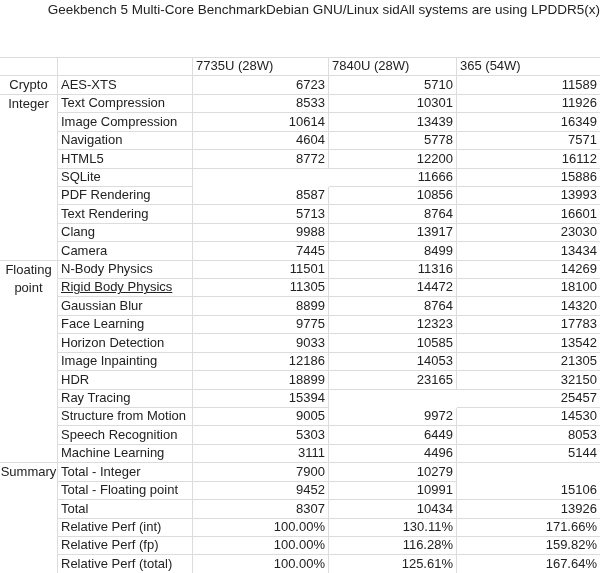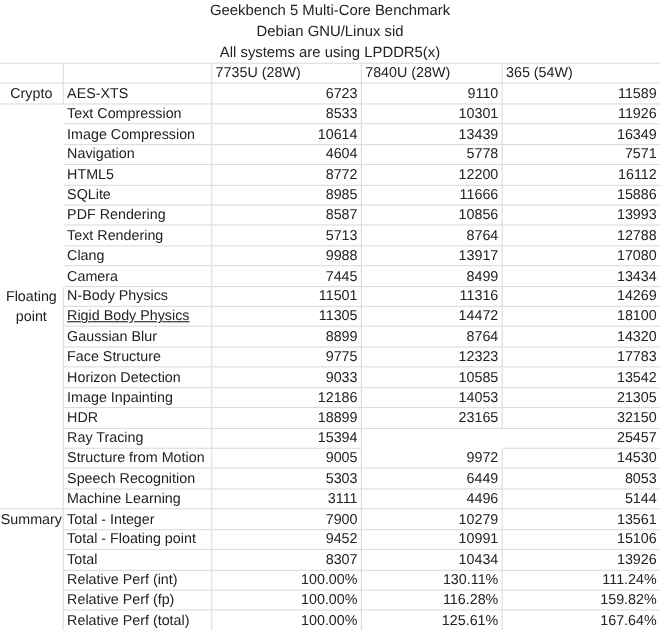--- a/index.html
+++ b/index.html
@@ -8,21 +8,21 @@
     width: 600px;
     height: 573px;
     background: #ffffff;
     font-family: "Liberation Sans", sans-serif;
     color: #222222;
     overflow: hidden;
   }
   .titles {
     height: 57px;
     display: flex;
-    flex-direction: column;
+    flex-direction: row;
     justify-content: flex-end;
   }
   .title-line {
     height: 19px;
     line-height: 19px;
     text-align: center;
     font-size: 13.5px;
     white-space: nowrap;
   }
   .grid {
@@ -65,72 +65,72 @@
   </div>
   <div class="grid" style="border-top-color: rgb(220, 220, 220);">
       <div class="c cat" style="grid-area: 1 / 1; border-bottom-color: rgb(220, 220, 220); border-right-color: rgb(220, 220, 220);"></div>
       <div class="c name" style="grid-area: 1 / 2; border-bottom-color: rgb(220, 220, 220); border-right-color: rgb(220, 220, 220);"></div>
       <div class="c hdr" style="grid-area: 1 / 3; border-bottom-color: rgb(220, 220, 220); border-right-color: rgb(220, 220, 220);">7735U (28W)</div>
       <div class="c hdr" style="grid-area: 1 / 4; border-bottom-color: rgb(220, 220, 220); border-right-color: rgb(220, 220, 220);">7840U (28W)</div>
       <div class="c hdr lastcol" style="grid-area: 1 / 5; border-bottom-color: rgb(220, 220, 220);">365 (54W)</div>
       <div class="c cat" style="grid-area: 2 / 1 / span 1; border-bottom-color: rgb(220, 220, 220); border-right-color: rgb(220, 220, 220);">Crypto</div>
       <div class="c name" style="grid-area: 2 / 2; border-bottom-color: rgb(220, 220, 220); border-right-color: rgb(220, 220, 220);">AES-XTS</div>
       <div class="c val" style="grid-area: 2 / 3; border-bottom-color: rgb(220, 220, 220); border-right-color: rgb(220, 220, 220);">6723</div>
-      <div class="c val" style="grid-area: 2 / 4; border-bottom-color: rgb(220, 220, 220); border-right-color: rgb(220, 220, 220);">9110</div>
+      <div class="c val" style="grid-area: 2 / 4; border-bottom-color: rgb(220, 220, 220); border-right-color: rgb(220, 220, 220);">5710</div>
       <div class="c val lastcol" style="grid-area: 2 / 5; border-bottom-color: rgb(220, 220, 220);">11589</div>
+      <div class="c cat" style="grid-area: 3 / 1 / span 9; border-bottom-color: rgb(220, 220, 220); border-right-color: rgb(220, 220, 220);">Integer</div>
       <div class="c name" style="grid-area: 3 / 2; border-bottom-color: rgb(220, 220, 220); border-right-color: rgb(220, 220, 220);">Text Compression</div>
       <div class="c val" style="grid-area: 3 / 3; border-bottom-color: rgb(220, 220, 220); border-right-color: rgb(220, 220, 220);">8533</div>
       <div class="c val" style="grid-area: 3 / 4; border-bottom-color: rgb(220, 220, 220); border-right-color: rgb(220, 220, 220);">10301</div>
       <div class="c val lastcol" style="grid-area: 3 / 5; border-bottom-color: rgb(220, 220, 220);">11926</div>
       <div class="c name" style="grid-area: 4 / 2; border-bottom-color: rgb(220, 220, 220); border-right-color: rgb(220, 220, 220);">Image Compression</div>
       <div class="c val" style="grid-area: 4 / 3; border-bottom-color: rgb(220, 220, 220); border-right-color: rgb(220, 220, 220);">10614</div>
       <div class="c val" style="grid-area: 4 / 4; border-bottom-color: rgb(220, 220, 220); border-right-color: rgb(220, 220, 220);">13439</div>
       <div class="c val lastcol" style="grid-area: 4 / 5; border-bottom-color: rgb(220, 220, 220);">16349</div>
       <div class="c name" style="grid-area: 5 / 2; border-bottom-color: rgb(220, 220, 220); border-right-color: rgb(220, 220, 220);">Navigation</div>
       <div class="c val" style="grid-area: 5 / 3; border-bottom-color: rgb(220, 220, 220); border-right-color: rgb(220, 220, 220);">4604</div>
       <div class="c val" style="grid-area: 5 / 4; border-bottom-color: rgb(220, 220, 220); border-right-color: rgb(220, 220, 220);">5778</div>
       <div class="c val lastcol" style="grid-area: 5 / 5; border-bottom-color: rgb(220, 220, 220);">7571</div>
       <div class="c name" style="grid-area: 6 / 2; border-bottom-color: rgb(220, 220, 220); border-right-color: rgb(220, 220, 220);">HTML5</div>
       <div class="c val" style="grid-area: 6 / 3; border-bottom-color: rgb(220, 220, 220); border-right-color: rgb(220, 220, 220);">8772</div>
       <div class="c val" style="grid-area: 6 / 4; border-bottom-color: rgb(220, 220, 220); border-right-color: rgb(220, 220, 220);">12200</div>
       <div class="c val lastcol" style="grid-area: 6 / 5; border-bottom-color: rgb(220, 220, 220);">16112</div>
       <div class="c name" style="grid-area: 7 / 2; border-bottom-color: rgb(220, 220, 220); border-right-color: rgb(220, 220, 220);">SQLite</div>
-      <div class="c val" style="grid-area: 7 / 3; border-bottom-color: rgb(220, 220, 220); border-right-color: rgb(220, 220, 220);">8985</div>
       <div class="c val" style="grid-area: 7 / 4; border-bottom-color: rgb(220, 220, 220); border-right-color: rgb(220, 220, 220); text-align: center;">11666</div>
       <div class="c val lastcol" style="grid-area: 7 / 5; border-bottom-color: rgb(220, 220, 220);">15886</div>
       <div class="c name" style="grid-area: 8 / 2; border-bottom-color: rgb(220, 220, 220); border-right-color: rgb(220, 220, 220); text-align: center;">PDF Rendering</div>
       <div class="c val" style="grid-area: 8 / 3; border-bottom-color: rgb(220, 220, 220); border-right-color: rgb(220, 220, 220);">8587</div>
       <div class="c val" style="grid-area: 8 / 4; border-bottom-color: rgb(220, 220, 220); border-right-color: rgb(220, 220, 220);">10856</div>
       <div class="c val lastcol" style="grid-area: 8 / 5; border-bottom-color: rgb(220, 220, 220);">13993</div>
       <div class="c name" style="grid-area: 9 / 2; border-bottom-color: rgb(220, 220, 220); border-right-color: rgb(220, 220, 220);">Text Rendering</div>
       <div class="c val" style="grid-area: 9 / 3; border-bottom-color: rgb(220, 220, 220); border-right-color: rgb(220, 220, 220);">5713</div>
       <div class="c val" style="grid-area: 9 / 4; border-bottom-color: rgb(220, 220, 220); border-right-color: rgb(220, 220, 220);">8764</div>
-      <div class="c val lastcol" style="grid-area: 9 / 5; border-bottom-color: rgb(220, 220, 220);">12788</div>
+      <div class="c val lastcol" style="grid-area: 9 / 5; border-bottom-color: rgb(220, 220, 220);">16601</div>
       <div class="c name" style="grid-area: 10 / 2; border-bottom-color: rgb(220, 220, 220); border-right-color: rgb(220, 220, 220);">Clang</div>
       <div class="c val" style="grid-area: 10 / 3; border-bottom-color: rgb(220, 220, 220); border-right-color: rgb(220, 220, 220);">9988</div>
       <div class="c val" style="grid-area: 10 / 4; border-bottom-color: rgb(220, 220, 220); border-right-color: rgb(220, 220, 220);">13917</div>
-      <div class="c val lastcol" style="grid-area: 10 / 5; border-bottom-color: rgb(220, 220, 220);">17080</div>
+      <div class="c val lastcol" style="grid-area: 10 / 5; border-bottom-color: rgb(220, 220, 220);">23030</div>
       <div class="c name" style="grid-area: 11 / 2; border-bottom-color: rgb(220, 220, 220); border-right-color: rgb(220, 220, 220);">Camera</div>
       <div class="c val" style="grid-area: 11 / 3; border-bottom-color: rgb(220, 220, 220); border-right-color: rgb(220, 220, 220);">7445</div>
       <div class="c val" style="grid-area: 11 / 4; border-bottom-color: rgb(220, 220, 220); border-right-color: rgb(220, 220, 220);">8499</div>
       <div class="c val lastcol" style="grid-area: 11 / 5; border-bottom-color: rgb(220, 220, 220);">13434</div>
       <div class="c name" style="grid-area: 12 / 2; border-bottom-color: rgb(220, 220, 220); border-right-color: rgb(220, 220, 220);">N-Body Physics</div>
       <div class="c cat" style="grid-area: 12 / 1 / span 11; border-bottom-color: rgb(220, 220, 220); border-right-color: rgb(220, 220, 220);">Floating point</div>
       <div class="c val" style="grid-area: 12 / 3; border-bottom-color: rgb(220, 220, 220); border-right-color: rgb(220, 220, 220);">11501</div>
       <div class="c val" style="grid-area: 12 / 4; border-bottom-color: rgb(220, 220, 220); border-right-color: rgb(220, 220, 220);">11316</div>
       <div class="c val lastcol" style="grid-area: 12 / 5; border-bottom-color: rgb(220, 220, 220);">14269</div>
       <div class="c name" style="grid-area: 13 / 2; border-bottom-color: rgb(220, 220, 220); border-right-color: rgb(220, 220, 220); text-decoration: underline;">Rigid Body Physics</div>
       <div class="c val" style="grid-area: 13 / 3; border-bottom-color: rgb(220, 220, 220); border-right-color: rgb(220, 220, 220);">11305</div>
       <div class="c val" style="grid-area: 13 / 4; border-bottom-color: rgb(220, 220, 220); border-right-color: rgb(220, 220, 220);">14472</div>
       <div class="c val lastcol" style="grid-area: 13 / 5; border-bottom-color: rgb(220, 220, 220);">18100</div>
       <div class="c name" style="grid-area: 14 / 2; border-bottom-color: rgb(220, 220, 220); border-right-color: rgb(220, 220, 220);">Gaussian Blur</div>
       <div class="c val" style="grid-area: 14 / 3; border-bottom-color: rgb(220, 220, 220); border-right-color: rgb(220, 220, 220);">8899</div>
       <div class="c val" style="grid-area: 14 / 4; border-bottom-color: rgb(220, 220, 220); border-right-color: rgb(220, 220, 220);">8764</div>
       <div class="c val lastcol" style="grid-area: 14 / 5; border-bottom-color: rgb(220, 220, 220);">14320</div>
-      <div class="c name" style="grid-area: 15 / 2; border-bottom-color: rgb(220, 220, 220); border-right-color: rgb(220, 220, 220);">Face Structure</div>
+      <div class="c name" style="grid-area: 15 / 2; border-bottom-color: rgb(220, 220, 220); border-right-color: rgb(220, 220, 220);">Face Learning</div>
       <div class="c val" style="grid-area: 15 / 3; border-bottom-color: rgb(220, 220, 220); border-right-color: rgb(220, 220, 220);">9775</div>
       <div class="c val" style="grid-area: 15 / 4; border-bottom-color: rgb(220, 220, 220); border-right-color: rgb(220, 220, 220);">12323</div>
       <div class="c val lastcol" style="grid-area: 15 / 5; border-bottom-color: rgb(220, 220, 220);">17783</div>
       <div class="c name" style="grid-area: 16 / 2; border-bottom-color: rgb(220, 220, 220); border-right-color: rgb(220, 220, 220);">Horizon Detection</div>
       <div class="c val" style="grid-area: 16 / 3; border-bottom-color: rgb(220, 220, 220); border-right-color: rgb(220, 220, 220);">9033</div>
       <div class="c val" style="grid-area: 16 / 4; border-bottom-color: rgb(220, 220, 220); border-right-color: rgb(220, 220, 220);">10585</div>
       <div class="c val lastcol" style="grid-area: 16 / 5; border-bottom-color: rgb(220, 220, 220);">13542</div>
       <div class="c name" style="grid-area: 17 / 2; border-bottom-color: rgb(220, 220, 220); border-right-color: rgb(220, 220, 220);">Image Inpainting</div>
       <div class="c val" style="grid-area: 17 / 3; border-bottom-color: rgb(220, 220, 220); border-right-color: rgb(220, 220, 220);">12186</div>
       <div class="c val" style="grid-area: 17 / 4; border-bottom-color: rgb(220, 220, 220); border-right-color: rgb(220, 220, 220);">14053</div>
@@ -151,33 +151,32 @@
       <div class="c val" style="grid-area: 21 / 4; border-bottom-color: rgb(220, 220, 220); border-right-color: rgb(220, 220, 220);">6449</div>
       <div class="c val lastcol" style="grid-area: 21 / 5; border-bottom-color: rgb(220, 220, 220);">8053</div>
       <div class="c name" style="grid-area: 22 / 2; border-bottom-color: rgb(220, 220, 220); border-right-color: rgb(220, 220, 220);">Machine Learning</div>
       <div class="c val" style="grid-area: 22 / 3; border-bottom-color: rgb(220, 220, 220); border-right-color: rgb(220, 220, 220);">3111</div>
       <div class="c val" style="grid-area: 22 / 4; border-bottom-color: rgb(220, 220, 220); border-right-color: rgb(220, 220, 220);">4496</div>
       <div class="c val lastcol" style="grid-area: 22 / 5; border-bottom-color: rgb(220, 220, 220);">5144</div>
       <div class="c cat" style="grid-area: 23 / 1 / span 6; border-bottom-color: rgb(220, 220, 220); border-right-color: rgb(220, 220, 220);">Summary</div>
       <div class="c name" style="grid-area: 23 / 2; border-bottom-color: rgb(220, 220, 220); border-right-color: rgb(220, 220, 220);">Total - Integer</div>
       <div class="c val" style="grid-area: 23 / 3; border-bottom-color: rgb(220, 220, 220); border-right-color: rgb(220, 220, 220);">7900</div>
       <div class="c val" style="grid-area: 23 / 4; border-bottom-color: rgb(220, 220, 220); border-right-color: rgb(220, 220, 220);">10279</div>
-      <div class="c val lastcol" style="grid-area: 23 / 5; border-bottom-color: rgb(220, 220, 220);">13561</div>
       <div class="c name" style="grid-area: 24 / 2; border-bottom-color: rgb(220, 220, 220); border-right-color: rgb(220, 220, 220);">Total - Floating point</div>
       <div class="c val" style="grid-area: 24 / 3; border-bottom-color: rgb(220, 220, 220); border-right-color: rgb(220, 220, 220);">9452</div>
       <div class="c val" style="grid-area: 24 / 4; border-bottom-color: rgb(220, 220, 220); border-right-color: rgb(220, 220, 220);">10991</div>
       <div class="c val lastcol" style="grid-area: 24 / 5; border-bottom-color: rgb(220, 220, 220);">15106</div>
       <div class="c name" style="grid-area: 25 / 2; border-bottom-color: rgb(220, 220, 220); border-right-color: rgb(220, 220, 220);">Total</div>
       <div class="c val" style="grid-area: 25 / 3; border-bottom-color: rgb(220, 220, 220); border-right-color: rgb(220, 220, 220);">8307</div>
       <div class="c val" style="grid-area: 25 / 4; border-bottom-color: rgb(220, 220, 220); border-right-color: rgb(220, 220, 220);">10434</div>
       <div class="c val lastcol" style="grid-area: 25 / 5; border-bottom-color: rgb(220, 220, 220);">13926</div>
       <div class="c name" style="grid-area: 26 / 2; border-bottom-color: rgb(220, 220, 220); border-right-color: rgb(220, 220, 220);">Relative Perf (int)</div>
       <div class="c val" style="grid-area: 26 / 3; border-bottom-color: rgb(220, 220, 220); border-right-color: rgb(220, 220, 220);">100.00%</div>
       <div class="c val" style="grid-area: 26 / 4; border-bottom-color: rgb(220, 220, 220); border-right-color: rgb(220, 220, 220);">130.11%</div>
-      <div class="c val lastcol" style="grid-area: 26 / 5; border-bottom-color: rgb(220, 220, 220);">111.24%</div>
+      <div class="c val lastcol" style="grid-area: 26 / 5; border-bottom-color: rgb(220, 220, 220);">171.66%</div>
       <div class="c name" style="grid-area: 27 / 2; border-bottom-color: rgb(220, 220, 220); border-right-color: rgb(220, 220, 220);">Relative Perf (fp)</div>
       <div class="c val" style="grid-area: 27 / 3; border-bottom-color: rgb(220, 220, 220); border-right-color: rgb(220, 220, 220);">100.00%</div>
       <div class="c val" style="grid-area: 27 / 4; border-bottom-color: rgb(220, 220, 220); border-right-color: rgb(220, 220, 220);">116.28%</div>
       <div class="c val lastcol" style="grid-area: 27 / 5; border-bottom-color: rgb(220, 220, 220);">159.82%</div>
       <div class="c name" style="grid-area: 28 / 2; border-bottom-color: rgb(220, 220, 220); border-right-color: rgb(220, 220, 220);">Relative Perf (total)</div>
       <div class="c val" style="grid-area: 28 / 3; border-bottom-color: rgb(220, 220, 220); border-right-color: rgb(220, 220, 220);">100.00%</div>
       <div class="c val" style="grid-area: 28 / 4; border-bottom-color: rgb(220, 220, 220); border-right-color: rgb(220, 220, 220);">125.61%</div>
       <div class="c val lastcol" style="grid-area: 28 / 5; border-bottom-color: rgb(220, 220, 220);">167.64%</div>
     </div>
 </div>

